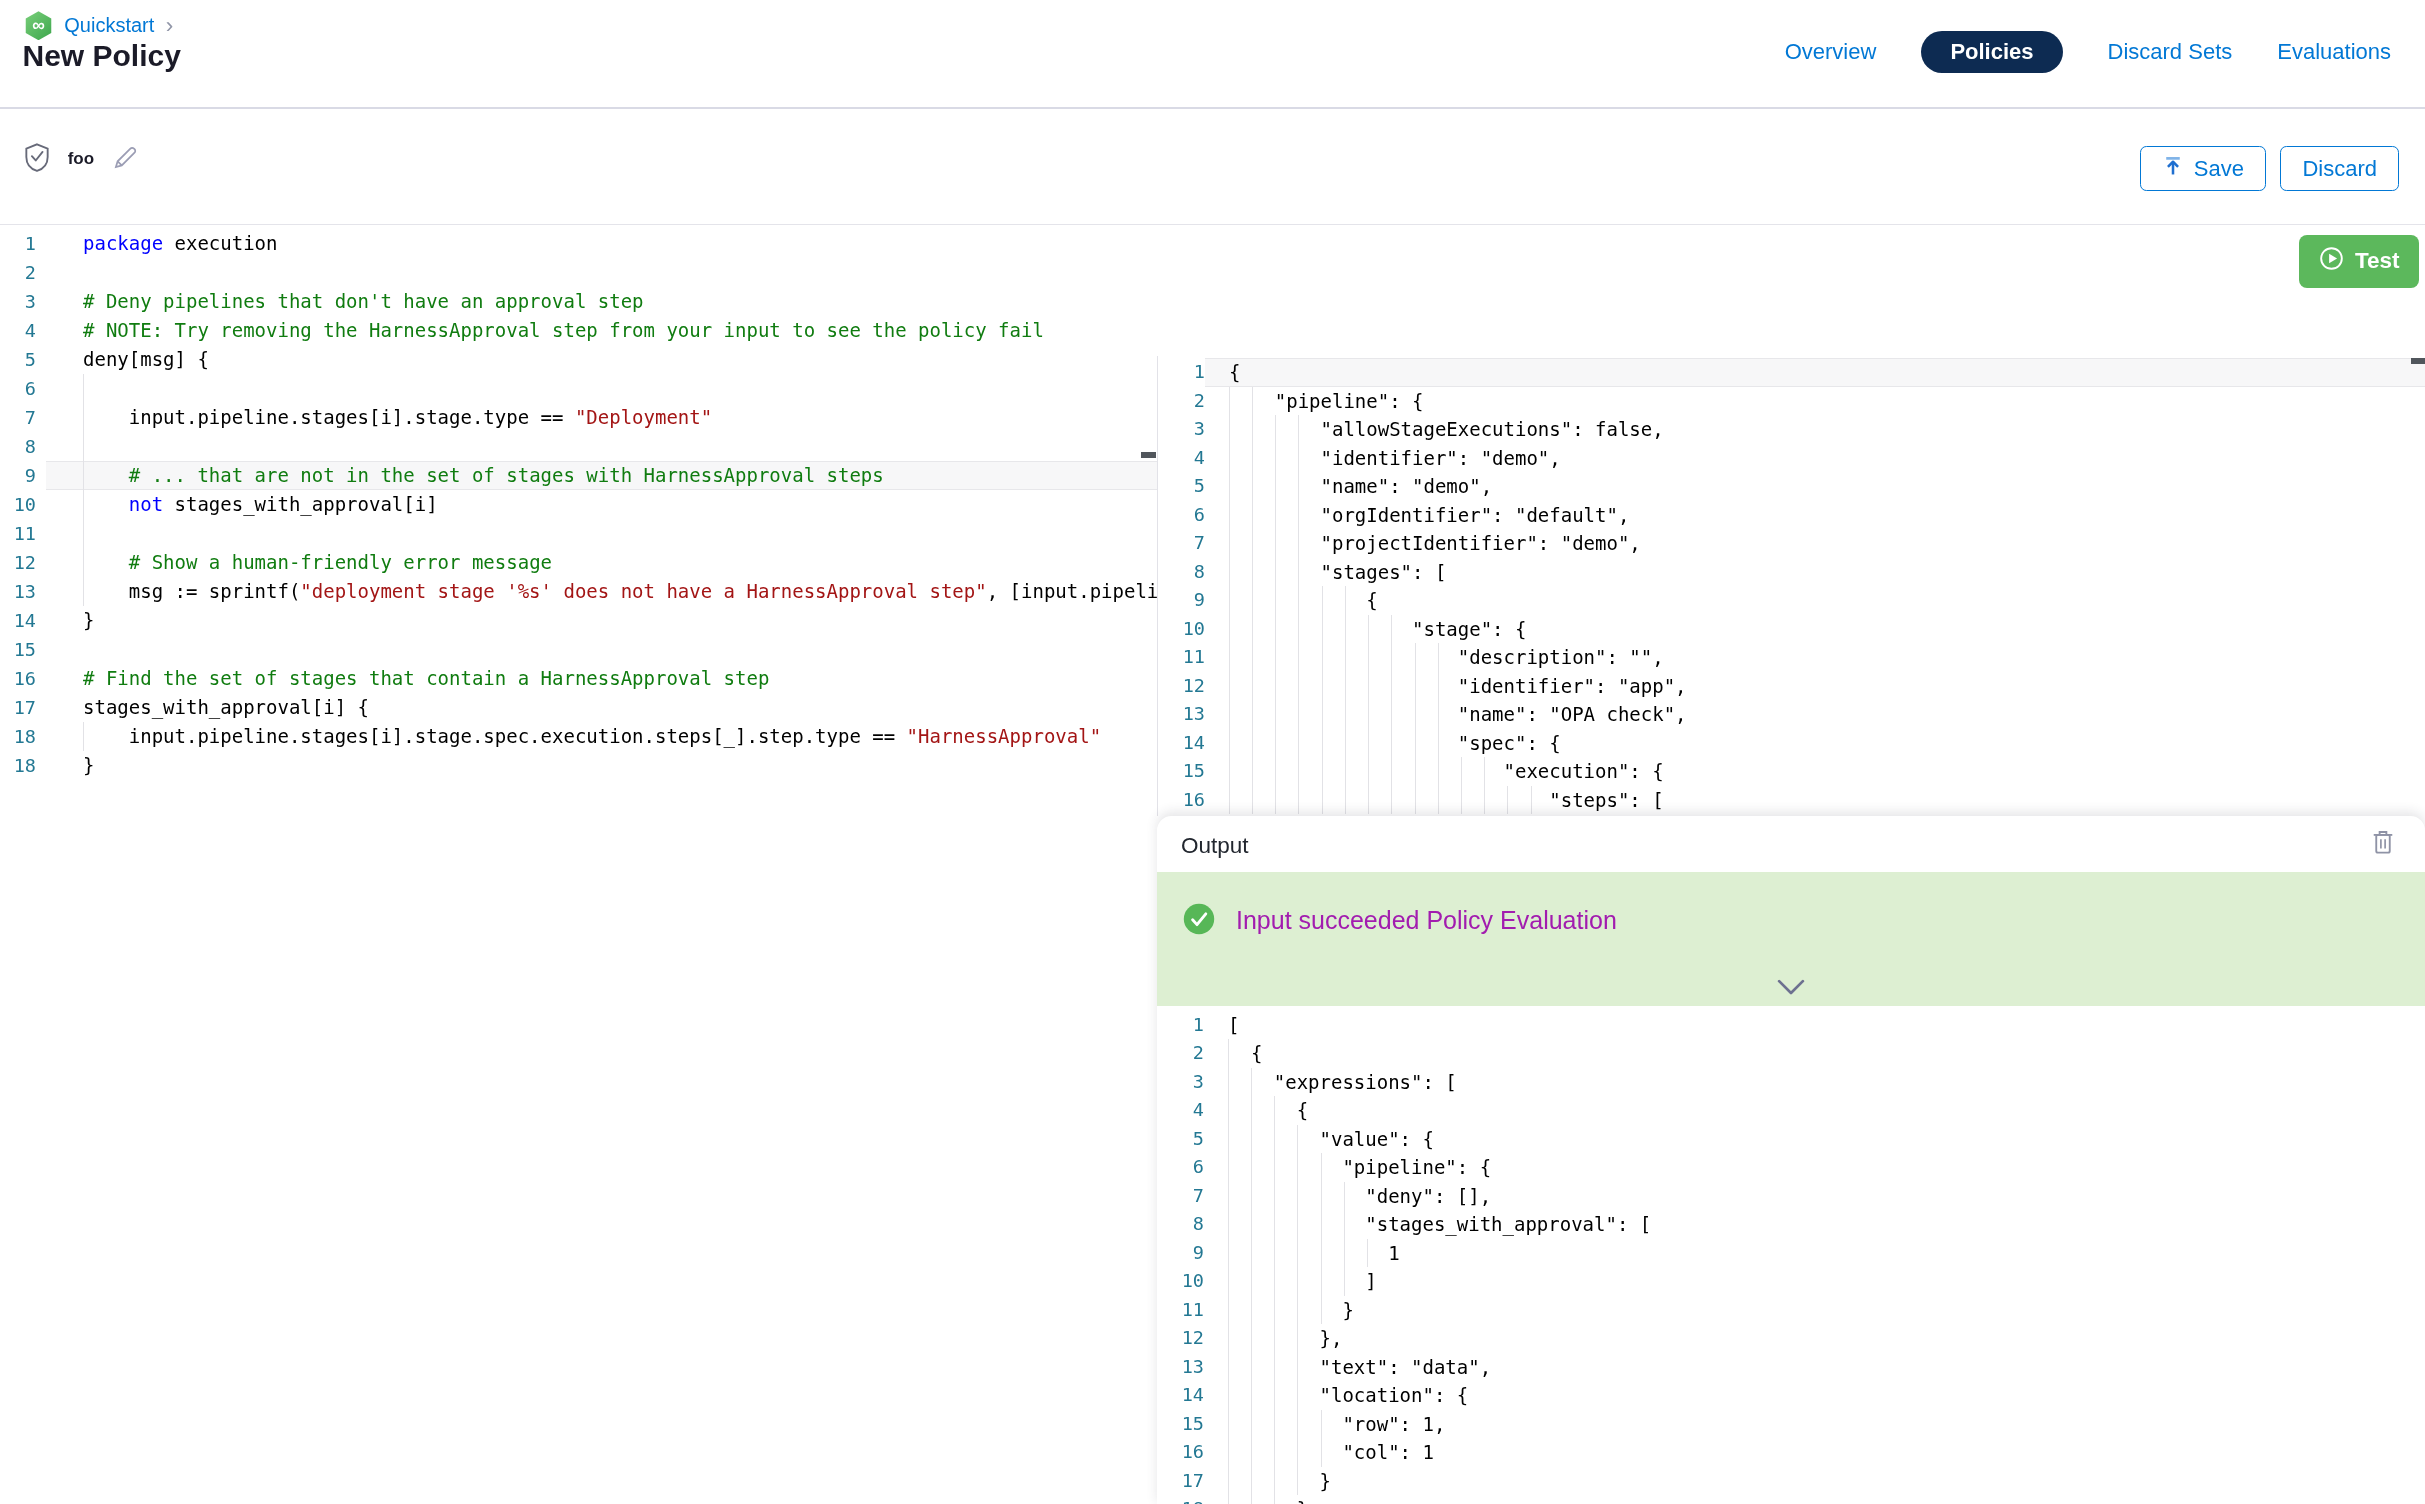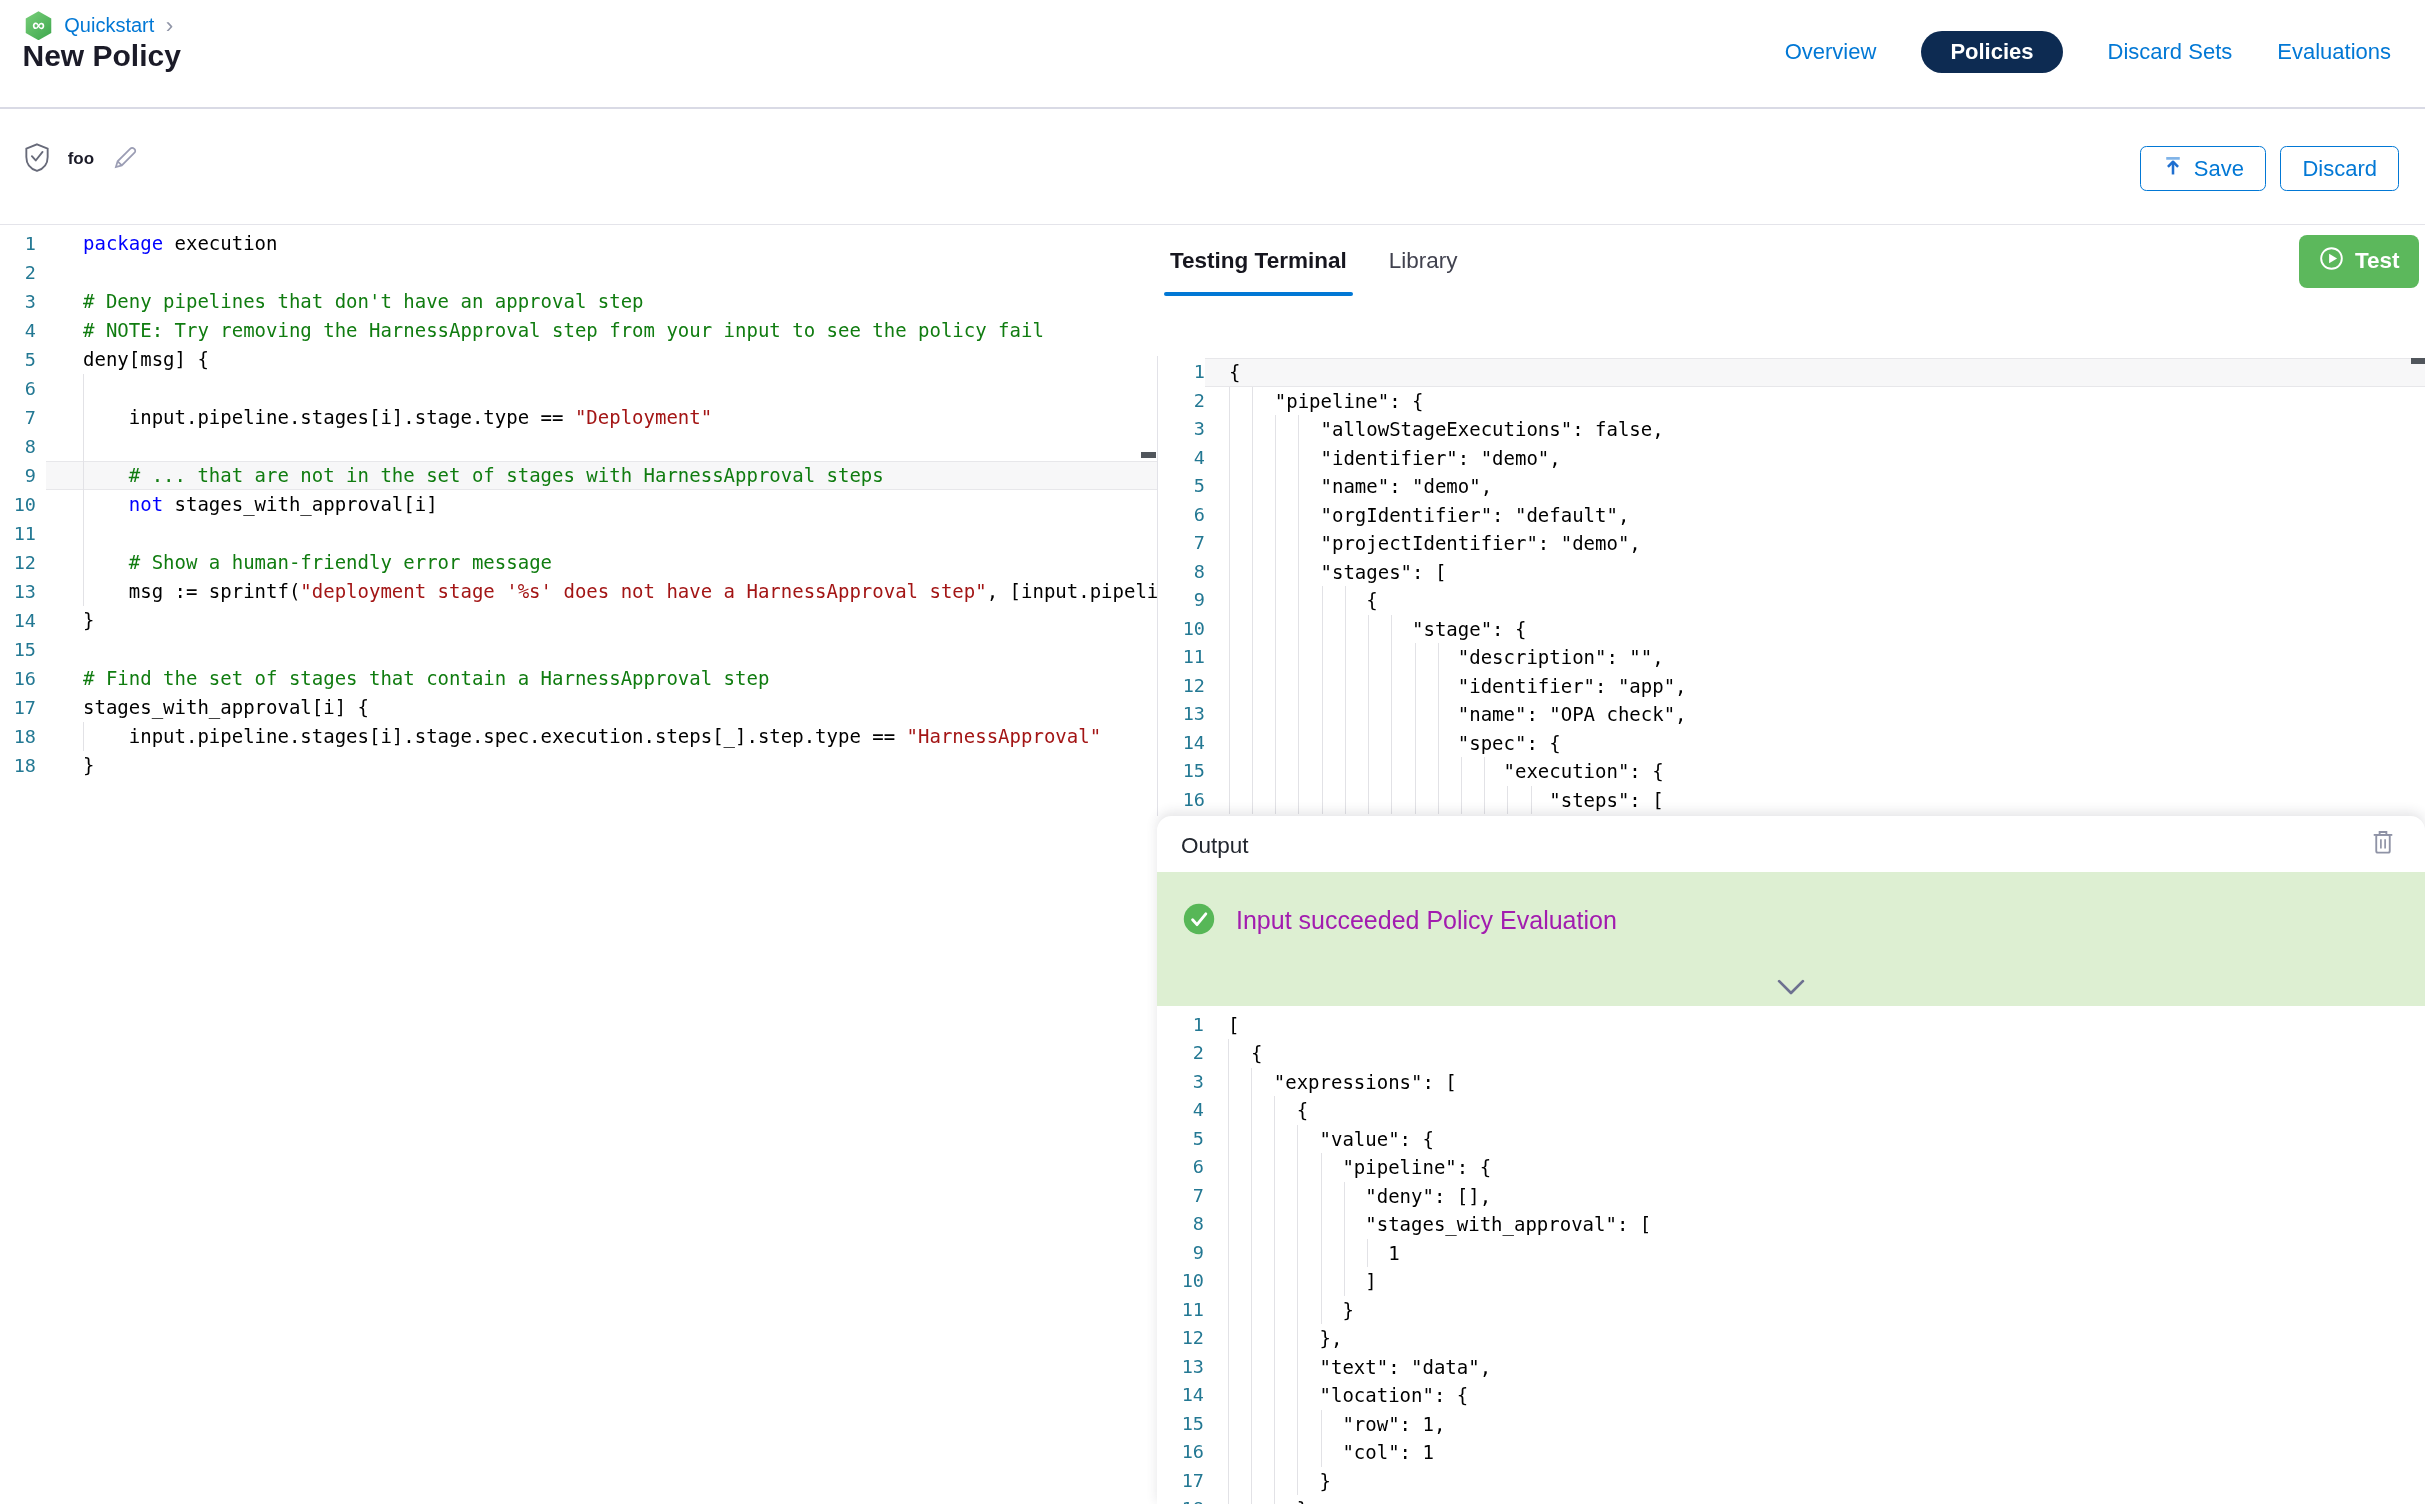--- a/index.html
+++ b/index.html
@@ -139,24 +139,20 @@
     <div class="code-line" style="height: 29px; line-height: 29px;"><span class="ln" style="width: 36px; line-height: 29px;">15</span><span class="code" style="left: 83px;"></span></div>
     <div class="code-line" style="height: 29px; line-height: 29px;"><span class="ln" style="width: 36px; line-height: 29px;">16</span><span class="code" style="left: 83px;"><span class="cm"># Find the set of stages that contain a HarnessApproval step</span></span></div>
     <div class="code-line" style="height: 29px; line-height: 29px;"><span class="ln" style="width: 36px; line-height: 29px;">17</span><span class="code" style="left: 83px;"><span class="pl">stages_with_approval[i] {</span></span></div>
     <div class="code-line" style="height: 29px; line-height: 29px;"><span class="ln" style="width: 36px; line-height: 29px;">18</span><span class="gd" style="left: 83px;"></span><span class="code" style="left: 83px;"><span class="pl">    input.pipeline.stages[i].stage.spec.execution.steps[_].step.type == </span><span class="str">"HarnessApproval"</span></span></div>
     <div class="code-line" style="height: 29px; line-height: 29px;"><span class="ln" style="width: 36px; line-height: 29px;">18</span><span class="code" style="left: 83px;"><span class="pl">}</span></span></div>
   </div>
 <div class="dash" style="left:1141px;top:452px;"></div>
 
 <div class="rp">
   <div class="rp-tabs">
-    <div class="tabs-row">
-      <div class="tab active">Testing Terminal</div>
-      <div class="tab">Library</div>
-    </div>
     <button class="test-btn">
       <span>
         <svg width="27" height="27" viewBox="0 0 34 34">
             <circle cx="17" cy="17" r="13" fill="none" stroke="#ffffff" stroke-width="2.4"></circle>
             <path d="M14 11 L24 17 L14 23 Z" fill="#ffffff"></path>
           </svg>
       </span>
       <span>Test</span>
     </button>
   </div>

